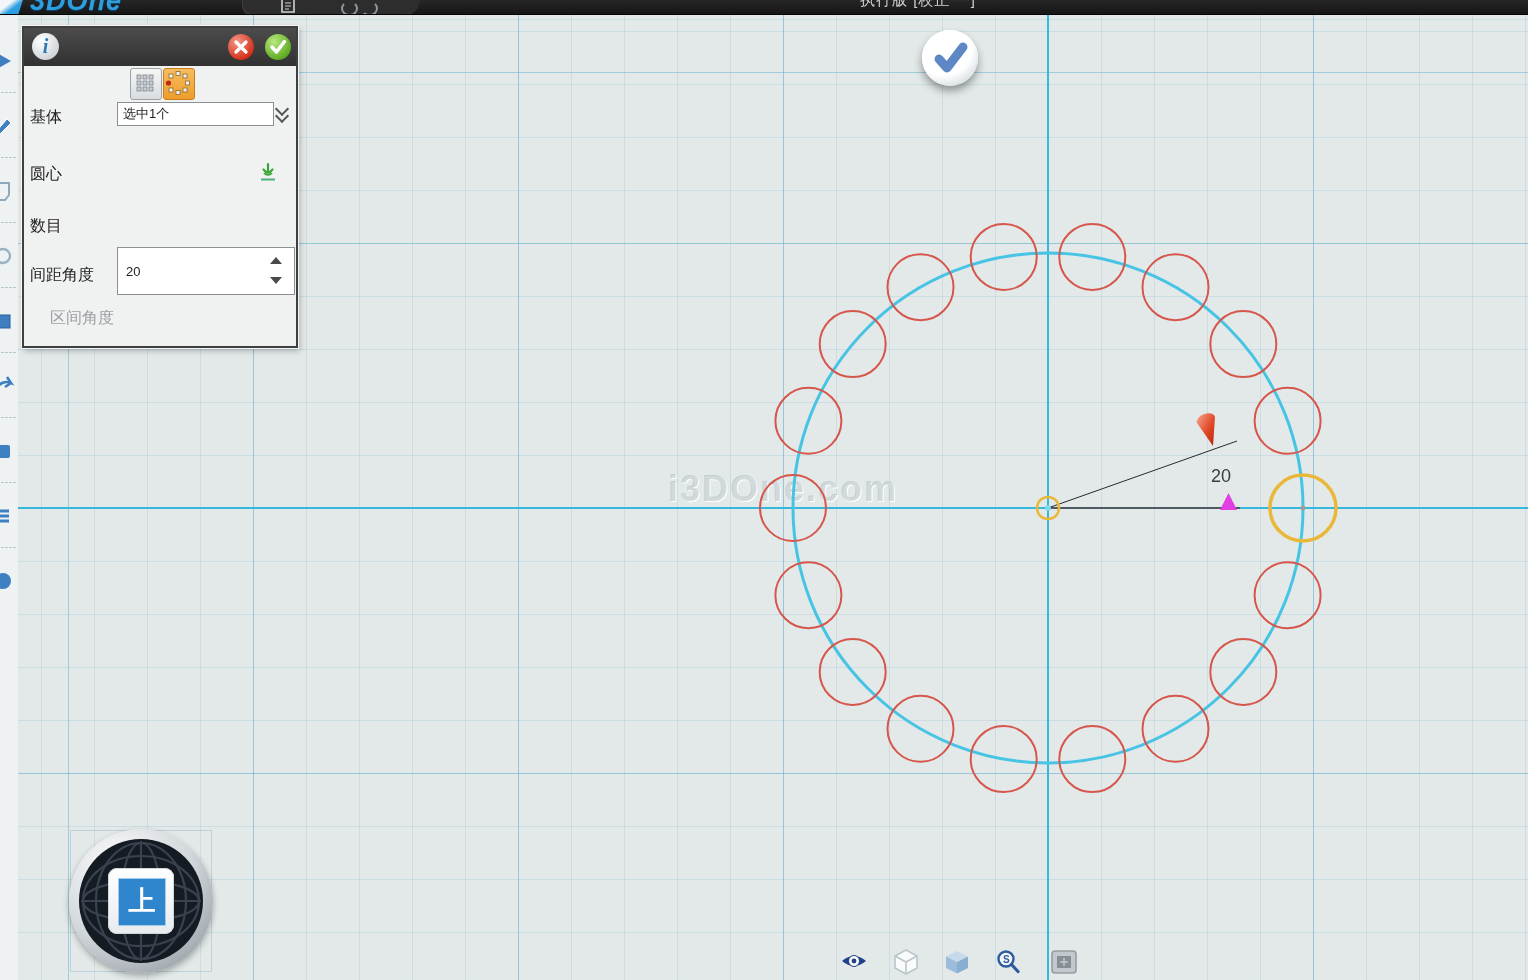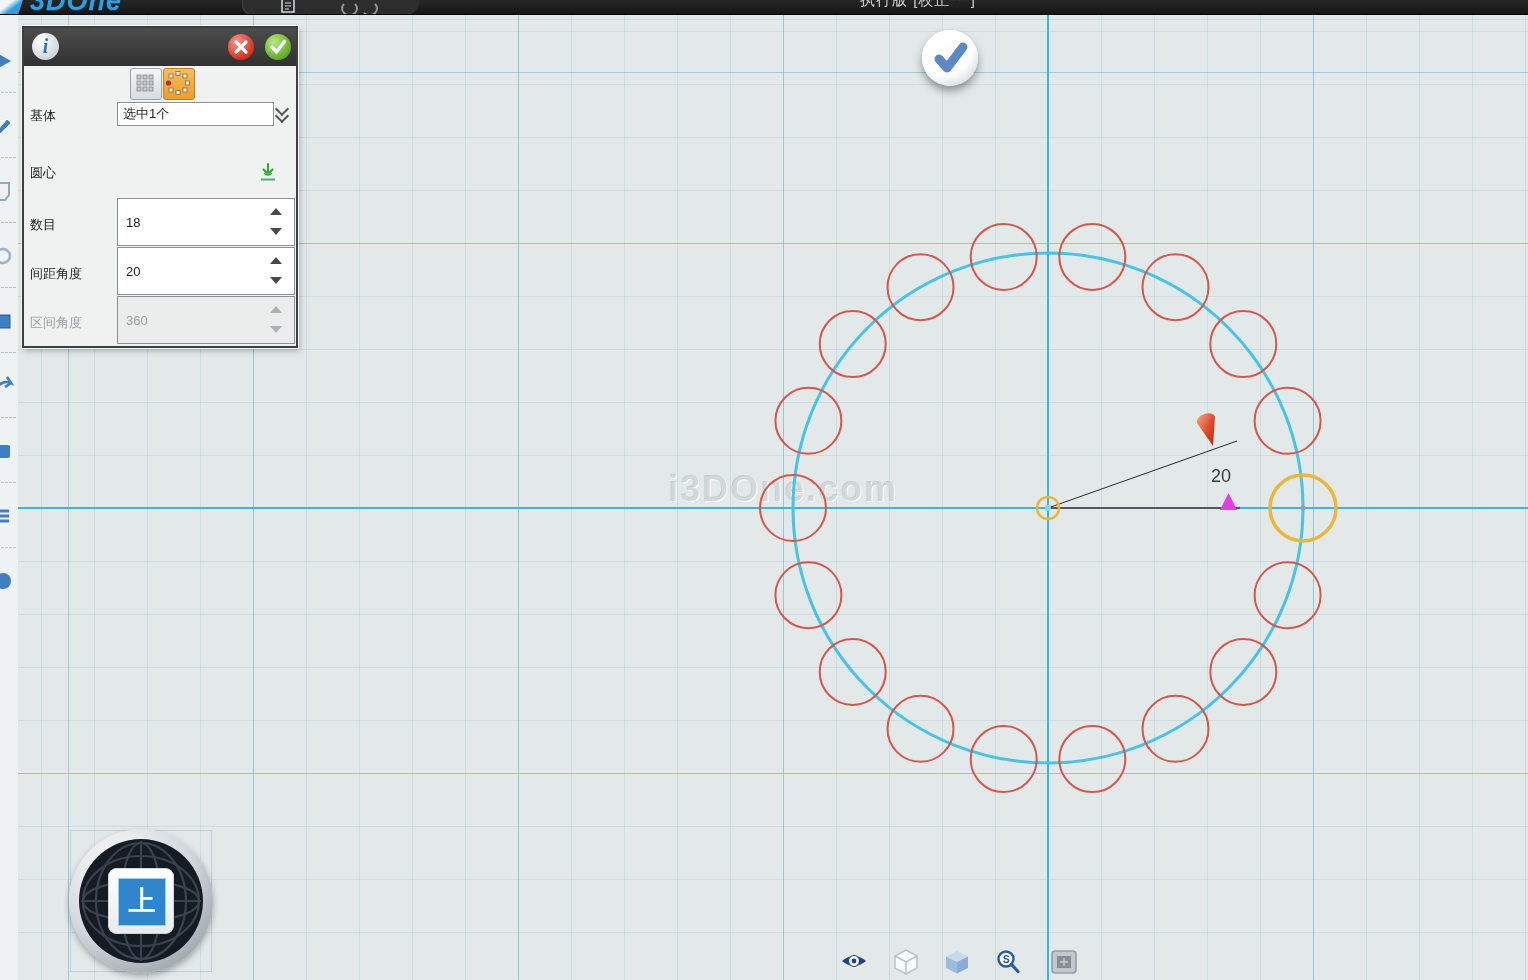--- a/index.html
+++ b/index.html
@@ -96,21 +96,21 @@
     text-align:center;line-height:26px;
   }
   .circle-btn{position:absolute;top:6px;width:26px;height:26px;border-radius:50%;}
   .btn-cancel{left:204px;background:radial-gradient(circle at 35% 30%,#f4978a,#d5331c 70%,#a71f0c);}
   .btn-ok{left:241px;background:radial-gradient(circle at 35% 30%,#b8e87e,#62ad26 70%,#3f8312);}
   .circle-btn svg{position:absolute;left:0;top:0;}
   .type-btn{position:absolute;top:40px;width:30px;height:30px;border-radius:3px;}
   .type-linear{left:106px;background:linear-gradient(#f6f6f6,#d9dde0);border:1px solid #9aa2a8;}
   .type-circular{left:139px;background:linear-gradient(#f7bd5e,#ee9d2b);border:1px solid #c87f1e;}
   .dlg-label{
-    position:absolute;left:6px;font-size:13px;color:#222;white-space:nowrap;text-align:right;
+    position:absolute;left:6px;font-size:16px;color:#222;white-space:nowrap;text-align:right;
   }
   .dlg-label.disabled{color:#9aa0a4;}
   .combo{
     position:absolute;left:93px;top:74px;width:150px;height:22px;
     background:#fff;border:1px solid #8a9094;
     font-size:13px;color:#222;line-height:22px;padding-left:5px;
   }
   .chevron2{position:absolute;left:250px;top:76px;width:16px;height:18px;}
   .chev{position:absolute;left:3px;width:8px;height:8px;border-right:2px solid #555;border-bottom:2px solid #555;transform:rotate(45deg);}
   .center-input{
@@ -340,51 +340,33 @@
   </div>
 
   <div class="dlg-label" style="top:136px;">圆心</div>
   <svg class="pick-icon" width="22" height="24" viewBox="0 0 22 24">
     <path d="M11,4 v8 M11,14 l-4.5,-4.5 M11,14 l4.5,-4.5" stroke="#3aa53a" stroke-width="2.2" fill="none" stroke-linecap="round"></path>
     <path d="M7,13 a5,5 0 0 0 8,0" fill="rgba(150,220,140,0.5)" stroke="#3aa53a" stroke-width="1.4"></path>
     <line x1="4" y1="19.5" x2="18" y2="19.5" stroke="#49b07a" stroke-width="2"></line>
   </svg>
 
   <div class="dlg-label" style="top:188px;">数目</div>
-  <div class="spinbox" style="top:170px;">
-    <input value="18" style="">
-    <div class="spin-up">
-        <div class="tri-up"></div>
-      </div>
-    <div class="spin-down">
-        <div class="tri-down"></div>
-      </div>
-  </div>
 
   <div class="dlg-label" style="top:237px;font-family:Liberation Mono, monospace;">间距角度</div>
   <div class="spinbox" style="top:219px;">
     <input value="20" style="">
     <div class="spin-up">
         <div class="tri-up"></div>
       </div>
     <div class="spin-down">
         <div class="tri-down"></div>
       </div>
   </div>
 
-  <div class="dlg-label disabled" style="top:286px;">区间角度</div>
-  <div class="spinbox disabled" style="top:268px;">
-    <input disabled="" value="360" style="">
-    <div class="spin-up">
-        <div class="tri-up"></div>
-      </div>
-    <div class="spin-down">
-        <div class="tri-down"></div>
-      </div>
-  </div>
+  <div class="dlg-label disabled" style="top:280px;margin-left:20px;">区间角度</div>
 </div>
 
 <div class="confirm-btn">
   <svg width="56" height="56" viewBox="0 0 56 56">
     <path d="M17,29 L25,38 L41,17" stroke="#5d87c5" stroke-width="9" fill="none" stroke-linecap="round" stroke-linejoin="round"></path>
   </svg>
 </div>
 
 <div class="vc-wrap">
   <div class="vc-outline"></div>

